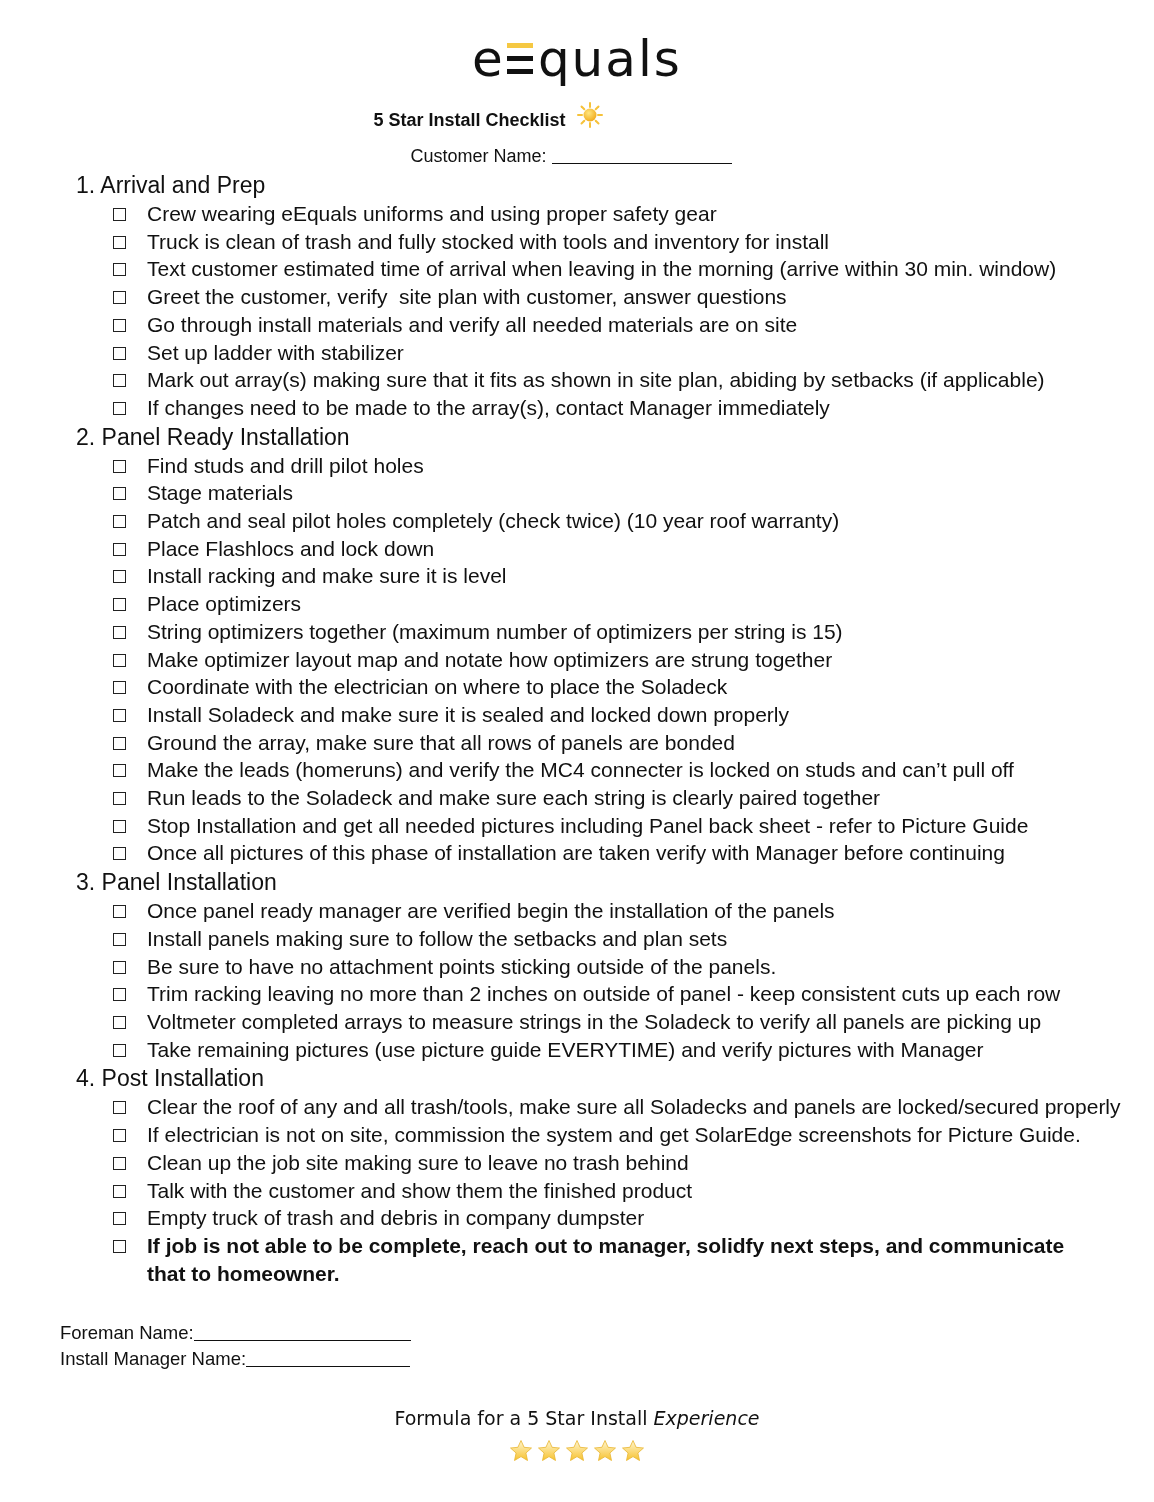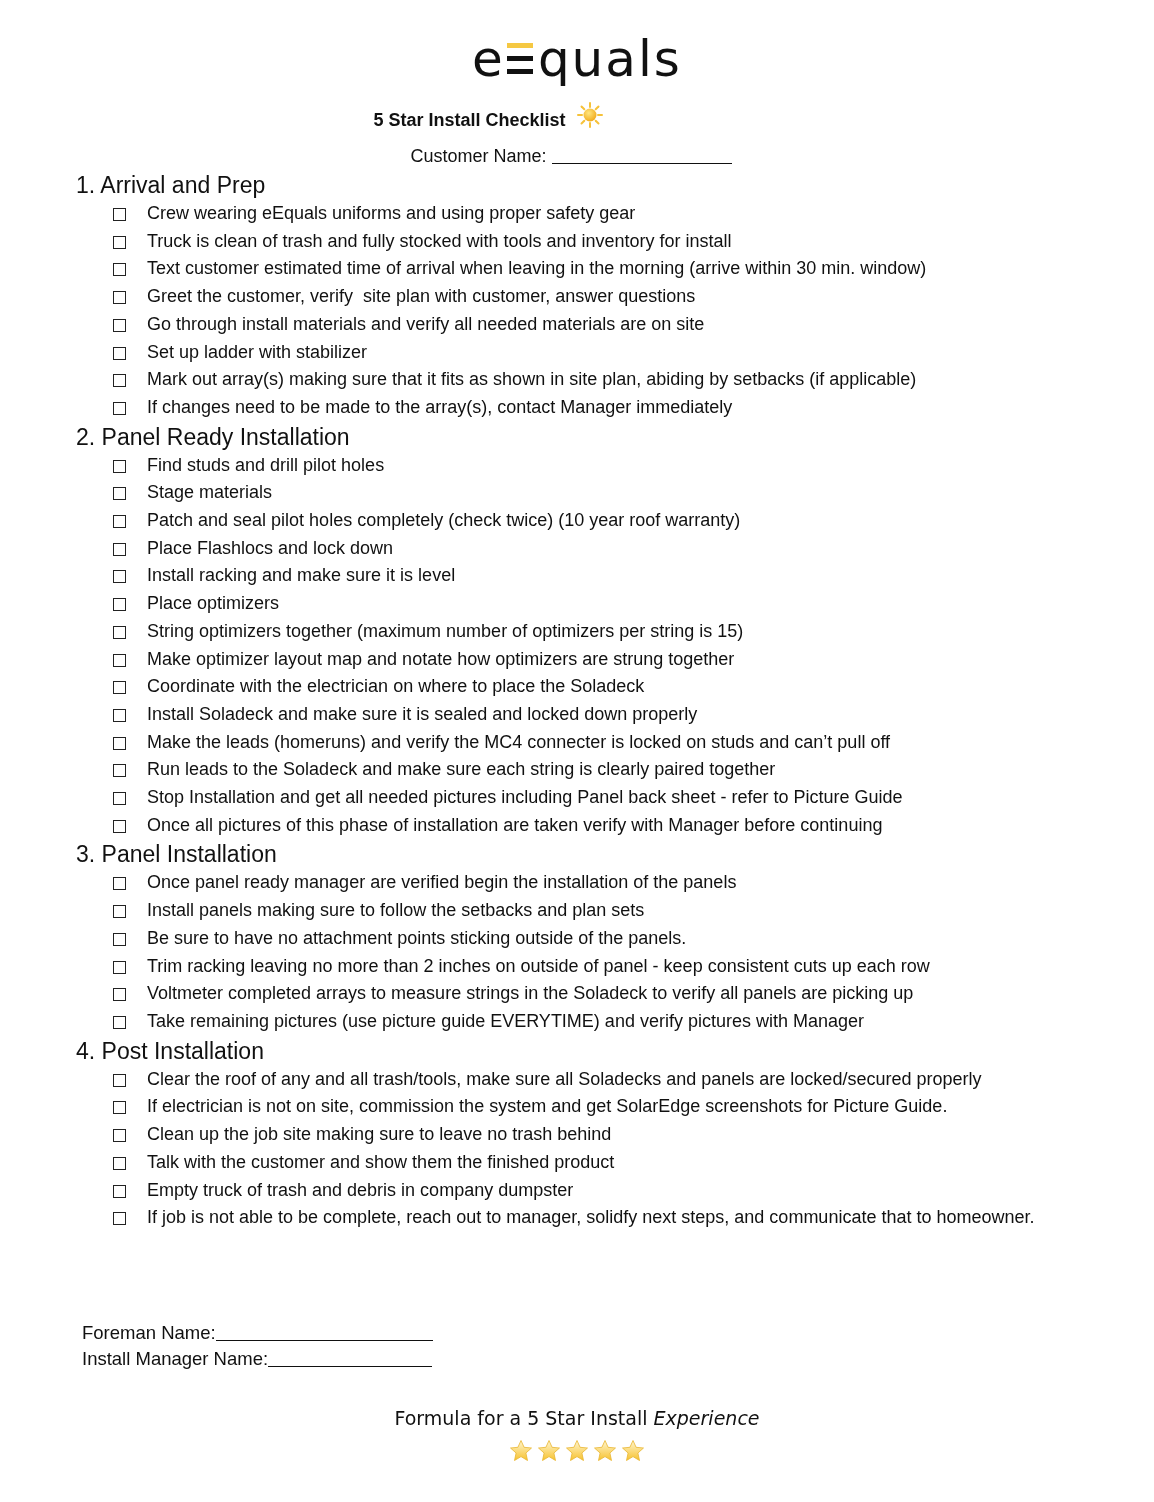--- a/index.html
+++ b/index.html
@@ -100,39 +100,39 @@
       font-weight: normal;
     }
     .items {
       list-style: none;
       margin: 0;
       padding: 0;
     }
     .item {
       position: relative;
       padding-left: 71px;
-      font-size: 18px;
+      font-size: 21px;
       line-height: 27.7px;
     }
     .checkbox {
       position: absolute;
       left: 37px;
       top: 8px;
       width: 13px;
       height: 13px;
       border: 1.3px solid #222;
       box-sizing: border-box;
       background: #fff;
       cursor: pointer;
     }
     .item-text { display: inline; }
     .signatures {
       position: absolute;
       top: 1320px;
-      left: 82px;
+      left: 60px;
       font-size: 18.5px;
       line-height: 26px;
     }
     .footer-text {
       position: absolute;
       top: 1405px;
       left: 0;
       width: 1154px;
       text-align: center;
       font-family: "DejaVu Sans", sans-serif;
@@ -217,21 +217,21 @@
       <li class="item"><span class="checkbox"></span><span class="item-text">Find studs and drill pilot holes</span></li>
       <li class="item"><span class="checkbox"></span><span class="item-text">Stage materials</span></li>
       <li class="item"><span class="checkbox"></span><span class="item-text">Patch and seal pilot holes completely (check twice) (10 year roof warranty)</span></li>
       <li class="item"><span class="checkbox"></span><span class="item-text">Place Flashlocs and lock down</span></li>
       <li class="item"><span class="checkbox"></span><span class="item-text">Install racking and make sure it is level</span></li>
       <li class="item"><span class="checkbox"></span><span class="item-text">Place optimizers</span></li>
       <li class="item"><span class="checkbox"></span><span class="item-text">String optimizers together (maximum number of optimizers per string is 15)</span></li>
       <li class="item"><span class="checkbox"></span><span class="item-text">Make optimizer layout map and notate how optimizers are strung together</span></li>
       <li class="item"><span class="checkbox"></span><span class="item-text">Coordinate with the electrician on where to place the Soladeck</span></li>
       <li class="item"><span class="checkbox"></span><span class="item-text">Install Soladeck and make sure it is sealed and locked down properly</span></li>
-      <li class="item"><span class="checkbox"></span></li>
+      <li class="item"><span class="checkbox"></span><span class="item-text">Ground the array, make sure that all rows of panels are bonded</span></li>
       <li class="item"><span class="checkbox"></span><span class="item-text">Make the leads (homeruns) and verify the MC4 connecter is locked on studs and can’t pull off</span></li>
       <li class="item"><span class="checkbox"></span><span class="item-text">Run leads to the Soladeck and make sure each string is clearly paired together</span></li>
       <li class="item"><span class="checkbox"></span><span class="item-text">Stop Installation and get all needed pictures including Panel back sheet - refer to Picture Guide</span></li>
       <li class="item"><span class="checkbox"></span><span class="item-text">Once all pictures of this phase of installation are taken verify with Manager before continuing</span></li>
     </ul>
   </div>
 
   <div>
     <h2 class="section-title">3. Panel Installation</h2>
     <ul class="items">
@@ -245,21 +245,21 @@
   </div>
 
   <div>
     <h2 class="section-title">4. Post Installation</h2>
     <ul class="items">
       <li class="item"><span class="checkbox"></span><span class="item-text">Clear the roof of any and all trash/tools, make sure all Soladecks and panels are locked/secured properly</span></li>
       <li class="item"><span class="checkbox"></span><span class="item-text">If electrician is not on site, commission the system and get SolarEdge screenshots for Picture Guide.</span></li>
       <li class="item"><span class="checkbox"></span><span class="item-text">Clean up the job site making sure to leave no trash behind</span></li>
       <li class="item"><span class="checkbox"></span><span class="item-text">Talk with the customer and show them the finished product</span></li>
       <li class="item"><span class="checkbox"></span><span class="item-text">Empty truck of trash and debris in company dumpster</span></li>
-      <li class="item" style="max-width:955px;"><span class="checkbox"></span><span class="item-text">If job is not able to be complete, reach out to manager, solidfy next steps, and communicate that to homeowner.</span></li>
+      <li class="item" style="max-width:955px;font-weight:bold;"><span class="checkbox"></span><span class="item-text">If job is not able to be complete, reach out to manager, solidfy next steps, and communicate that to homeowner.</span></li>
     </ul>
   </div>
 </div>
 
 <div class="signatures">
   <div>
     <span>Foreman Name:</span><span class="blank" style="width:217px;"></span>
   </div>
   <div>
     <span>Install Manager Name:</span><span class="blank" style="width:164px;"></span>

